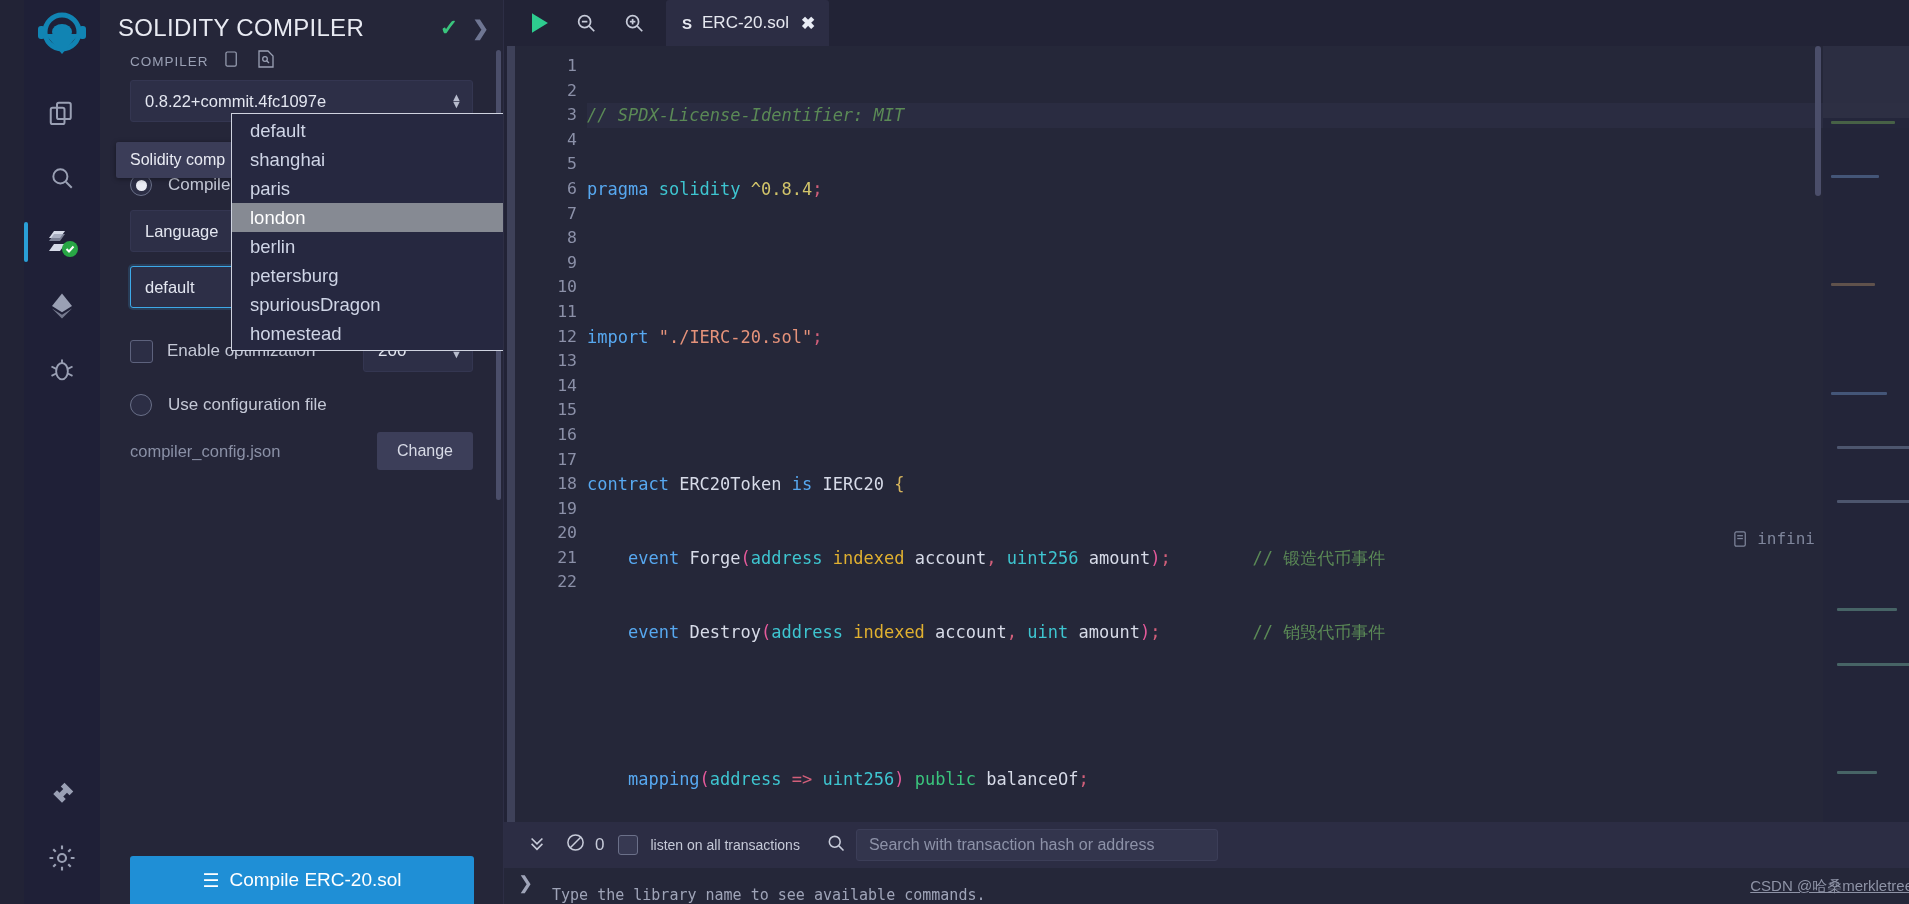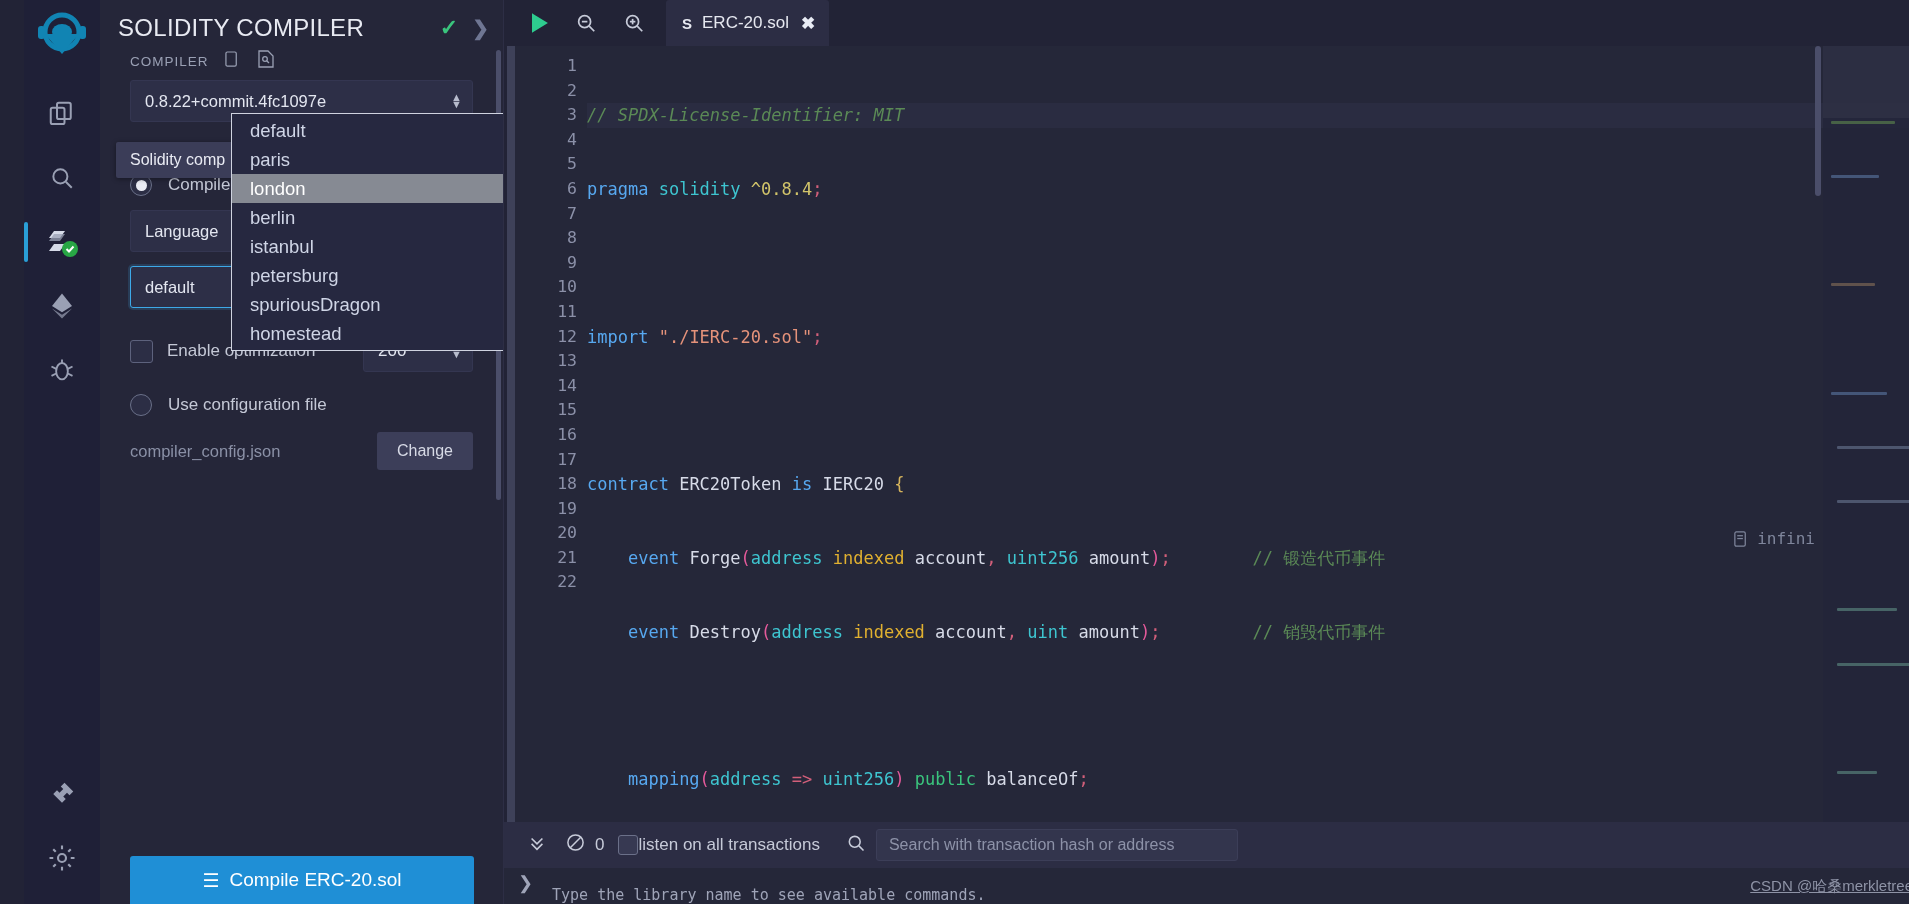--- a/index.html
+++ b/index.html
@@ -203,21 +203,21 @@
   }
 
   
   .term-bar{
     height:46px; background:#2c2d44; display:flex; align-items:center; gap:0;
     padding: 0 14px; flex:0 0 46px;
   }
   .term-ico{ color:#c7cbd9; font-size:18px; padding: 0 10px; cursor:pointer;}
   .term-count{ color:#c7cbd9; font-size:17px; padding-right:14px;}
   .term-cb{ width:20px;height:20px;border:1.5px solid #6b7089;border-radius:3px;background:#373952;}
-  .term-lbl{ color:#c6cad8; font-size:17px; padding: 0 16px 0 0;}
+  .term-lbl{ color:#c6cad8; font-size:14px; padding: 0 16px 0 12px;}
   .term-search{
     flex:0 0 362px; height:32px; background:#33354d; border:1px solid #3c3e58;
     border-radius:3px; display:flex;align-items:center;padding:0 12px;
     color:#8d92a8; font-size:16px;
   }
   .term-body{ flex:1 1 auto; background:#252739; position:relative; padding: 18px 0 0 0;}
   .term-line{ color:#9fa4b8; font-size:15px; font-family:"DejaVu Sans Mono", monospace; padding-left:48px;}
   .term-prompt{ position:absolute; left:14px; bottom:10px; color:#9fa4b8; font-size:18px;}
   .watermark{
     position:absolute; right:20px; bottom:8px; color:#8e93a6; font-size:15px;text-decoration:underline;
@@ -377,24 +377,24 @@
 
     <button class="btn-compile">
       <span>☰</span>
       <span>Compile ERC-20.sol</span>
     </button>
 
     <div class="panel-scroll"></div>
 
     <div class="dropdown">
       <div class="dd-item">default</div>
+      <div class="dd-item">shanghai</div>
       <div class="dd-item">paris</div>
       <div class="dd-item hl">london</div>
       <div class="dd-item">berlin</div>
-      <div class="dd-item">istanbul</div>
       <div class="dd-item">petersburg</div>
       <div class="dd-item">spuriousDragon</div>
       <div class="dd-item">homestead</div>
     </div>
   </div>
 
   <div class="editor-area">
 
     <div class="ed-toolbar">
       <div class="tb-btn tb-play">

